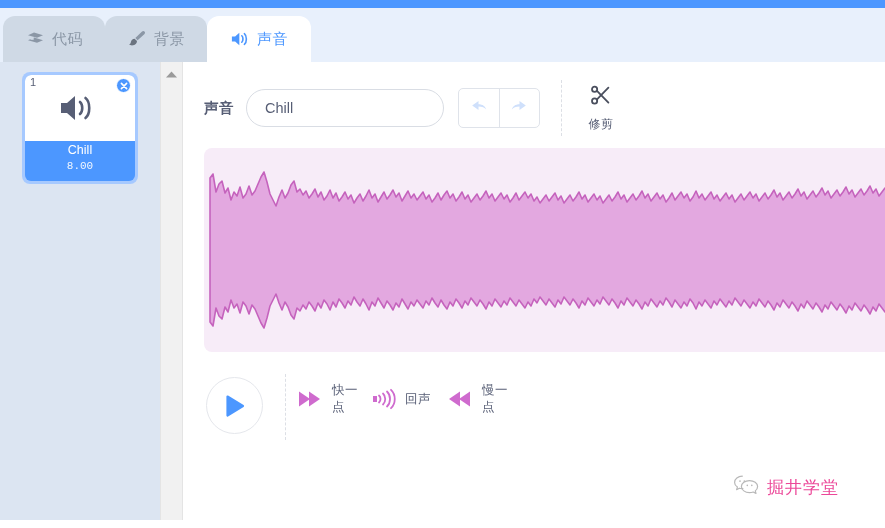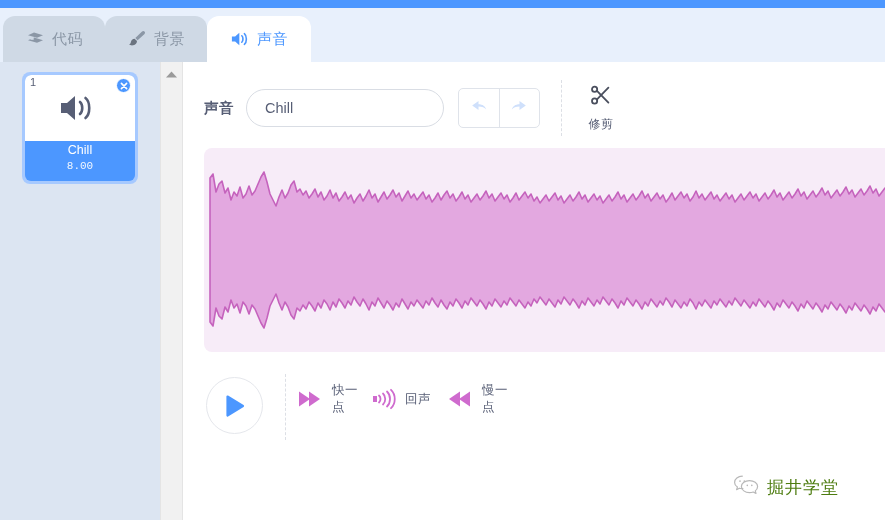--- a/index.html
+++ b/index.html
@@ -304,21 +304,21 @@
   
   .watermark {
     position: absolute;
     left: 733px; top: 474px;
     display: flex;
     align-items: center;
     gap: 7px;
   }
   .watermark-text {
     font-size: 17px;
-    color: #4d7c0f;
+    color: #ec4899;
     letter-spacing: 1px;
   }
 </style>
 </head>
 <body>
 
 <div id="root">
 
   <div class="top-strip"></div>
 

